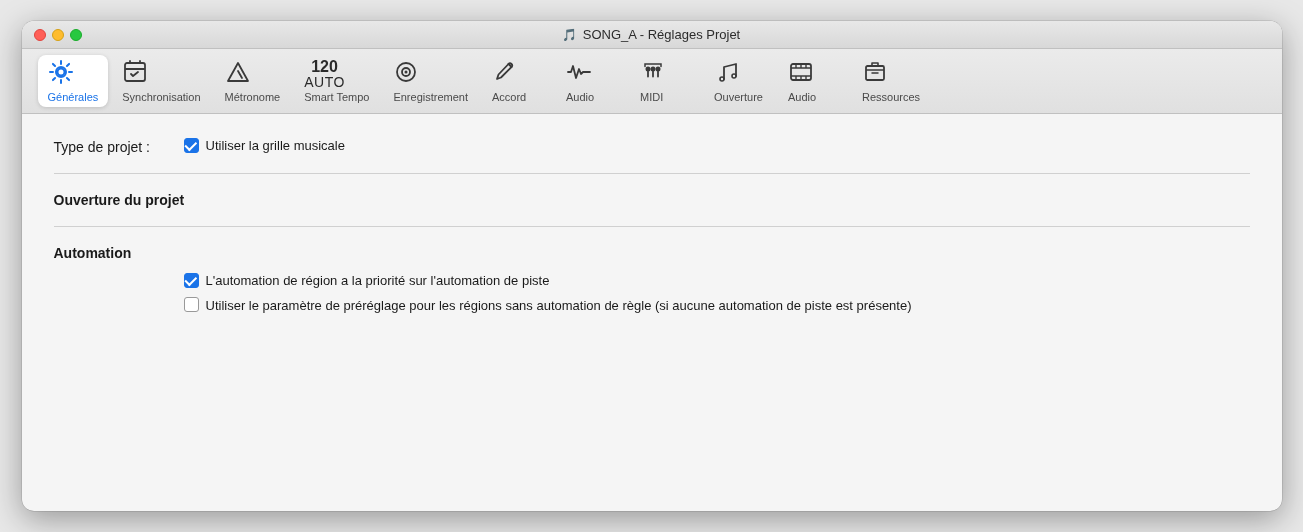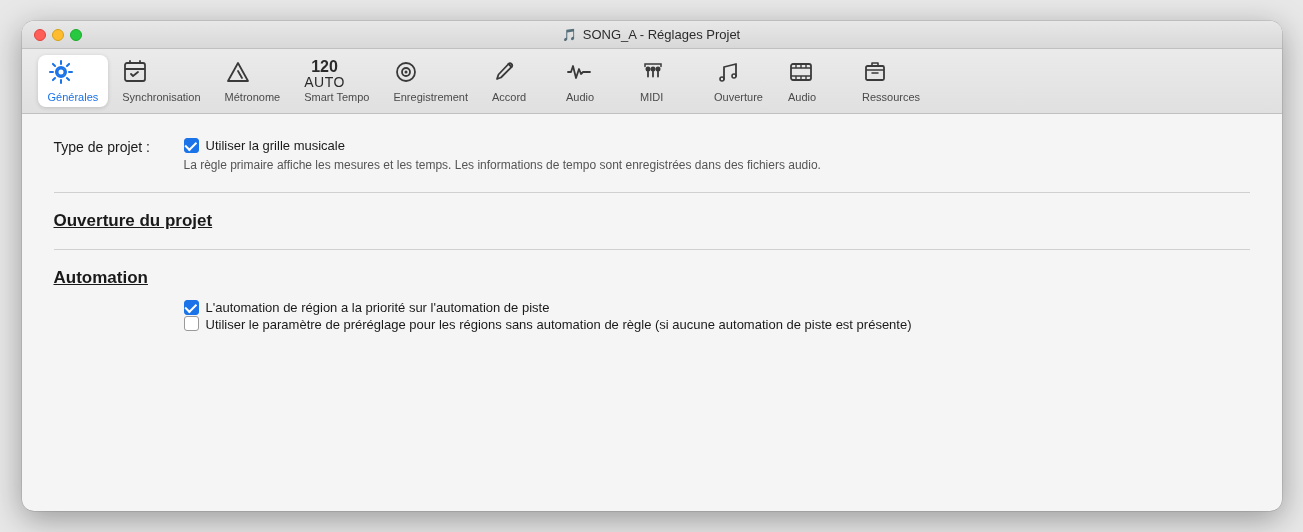--- a/index.html
+++ b/index.html
@@ -103,25 +103,24 @@
     }
     .section {
       margin-bottom: 0;
     }
     .section-divider {
       border: none;
       border-top: 1px solid #d0d0d0;
       margin: 18px 0 18px 0;
     }
     .section-title {
-      font-size: 17px;
+      font-size: 14px;
       font-weight: 700;
       color: #1a1a1a;
       margin-bottom: 12px;
-      text-decoration: underline;
     }
     .row-label {
       font-size: 14px;
       color: #1a1a1a;
       min-width: 120px;
       padding-top: 1px;
       font-weight: 400;
     }
     .row-content {
       display: flex;
@@ -347,36 +346,35 @@
   <div class="content">
 
     <div class="section">
       <div class="top-section">
         <span class="row-label">Type de projet :</span>
         <div class="row-content">
           <div class="checkbox-row">
             <div class="checkbox checked"></div>
             <span class="checkbox-label">Utiliser la grille musicale</span>
           </div>
-          <span class="description-text">La règle primaire affiche les mesures et les temps. Les informations de tempo sont enregistrées dans des fichiers audio.</span>
         </div>
       </div>
     </div>
 
     <hr class="section-divider">
 
     <div class="section">
       <div class="section-title">Ouverture du projet</div>
     </div>
 
     <hr class="section-divider">
 
     <div class="section">
       <div class="section-title">Automation</div>
-      <div style="display: flex; flex-direction: column; margin-left: 130px;">
+      <div style="display: flex; flex-direction: column; gap: 8px; margin-left: 130px;">
         <div class="checkbox-row">
           <div class="checkbox checked"></div>
           <span class="checkbox-label">L'automation de région a la priorité sur l'automation de piste</span>
         </div>
         <div class="checkbox-row" style="align-items: flex-start;">
           <div class="checkbox" style="margin-top: 1px;"></div>
           <span class="checkbox-label" style="max-width: 900px; line-height: 1.5;">Utiliser le paramètre de préréglage pour les régions sans automation de règle (si aucune automation de piste est présente)</span>
         </div>
       </div>
     </div>

